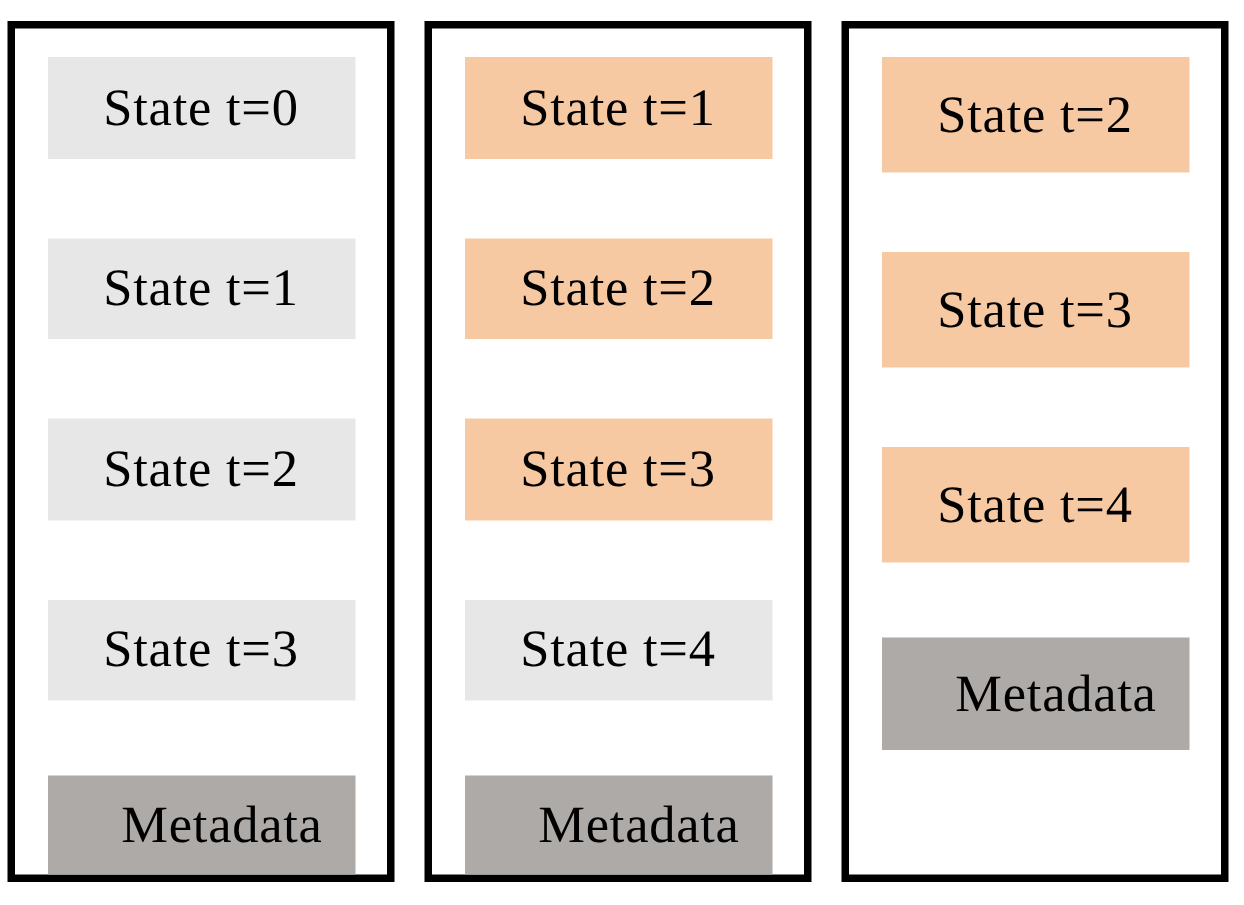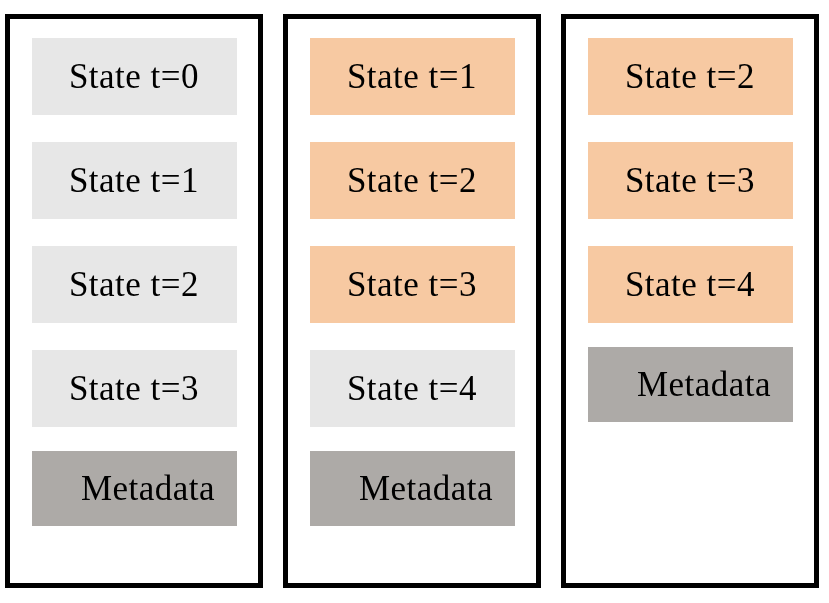--- a/index.html
+++ b/index.html
@@ -29,21 +29,21 @@
     background: #ffffff;
     display: flex;
     flex-direction: column;
     align-items: center;
     padding-top: 19px;
   }
   .box {
     box-sizing: border-box;
     width: 205px;
     height: 77px;
-    margin-bottom: 27px;
+    margin-bottom: 53px;
     display: flex;
     align-items: center;
     justify-content: center;
     font-size: 35px;
     letter-spacing: 0.5px;
     color: var(--text, #000000);
     white-space: nowrap;
   }
   .box.meta {
     height: 75px;

